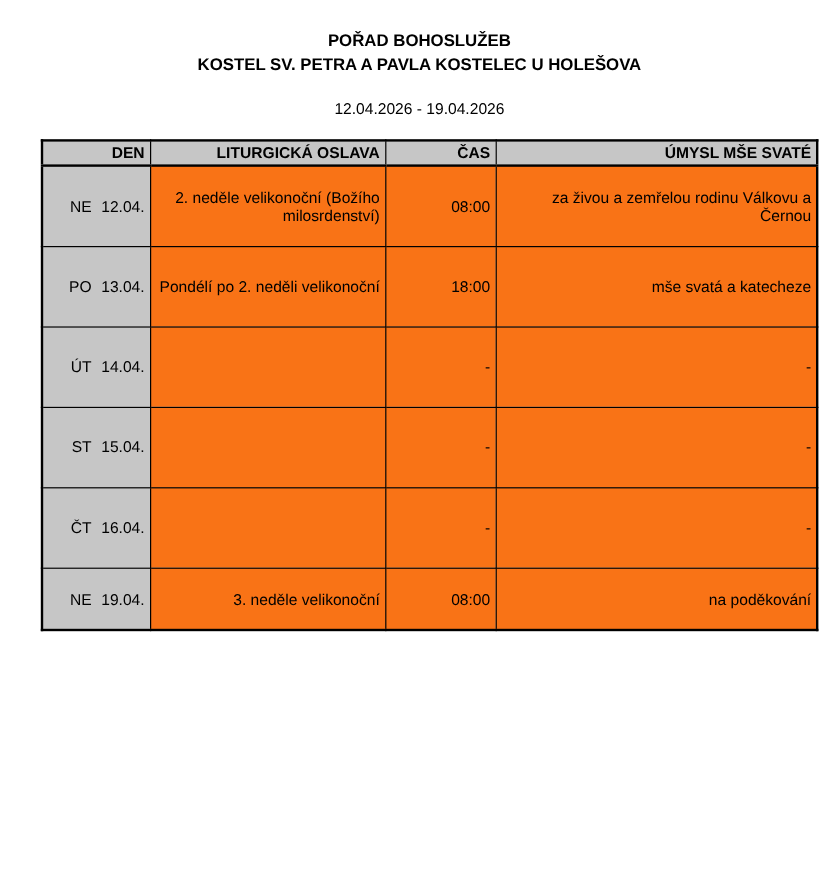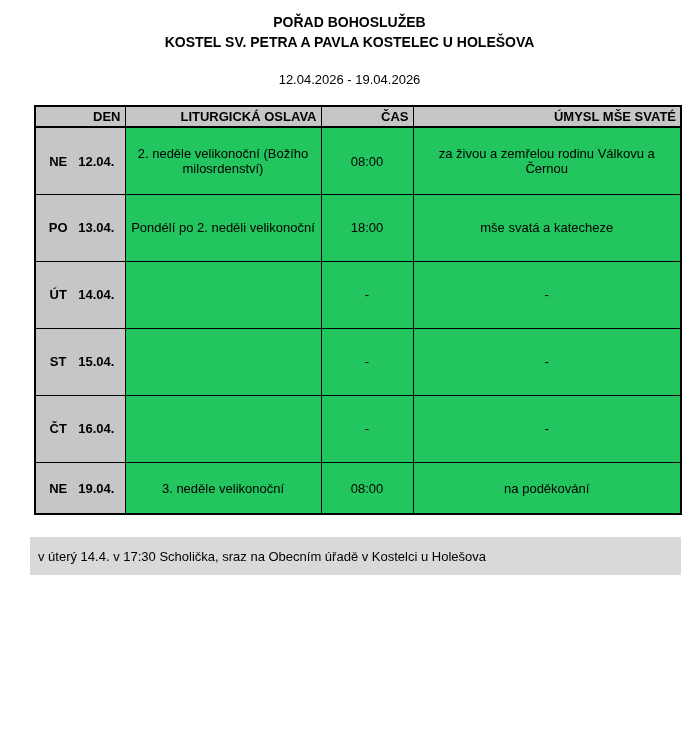--- a/index.html
+++ b/index.html
@@ -6,21 +6,21 @@
     margin: 0;
     padding: 0;
     background: #ffffff;
     font-family: "Liberation Sans", "DejaVu Sans", sans-serif;
     color: #000000;
   }
   .page {
     width: 699px;
     height: 631px;
     box-sizing: border-box;
-    padding-top: 12px;
+    padding-top: 23px;
     overflow: hidden;
   }
   .title-block {
     text-align: center;
     line-height: 1.45;
   }
   .title-line1, .title-line2 {
     font-size: 14px;
     font-weight: bold;
   }
@@ -54,29 +54,29 @@
     height: 20px;
     text-align: right;
     border-bottom: 2px solid #000000;
   }
   col.c-den  { width: 90px; }
   col.c-lit  { width: 196px; }
   col.c-cas  { width: 92px; }
   col.c-umy  { width: 268px; }
   td.den {
     background: #c6c6c6;
-    font-weight: bold;
-    text-align: center;
+    font-weight: normal;
+    text-align: right;
     padding-left: 8px;
   }
   td.den .day { display: inline-block; min-width: 24px; }
   td.den .date { display: inline-block; margin-left: 8px; }
   td.lit, td.cas, td.umy {
-    text-align: center;
-    background: #22c55e;
+    text-align: right;
+    background: #f97316;
   }
   tr.row { height: 67px; }
   tr.row-last { height: 52px; }
   .footer-bar {
     margin: 22px 18px 0 30px;
     background: #d9d9d9;
     height: 38px;
     display: flex;
     align-items: center;
     padding-left: 8px;
@@ -145,17 +145,14 @@
         <tr class="row row-last">
           <td class="den"><span class="day">NE</span><span class="date">19.04.</span></td>
           <td class="lit">3. neděle velikonoční</td>
           <td class="cas">08:00</td>
           <td class="umy">na poděkování</td>
         </tr>
       </tbody>
     </table>
   </div>
 
-  <div class="footer-bar">
-    <span>v úterý 14.4. v 17:30 Scholička, sraz na Obecním úřadě v Kostelci u Holešova</span>
-  </div>
 
 </div>
 
 </body></html>

